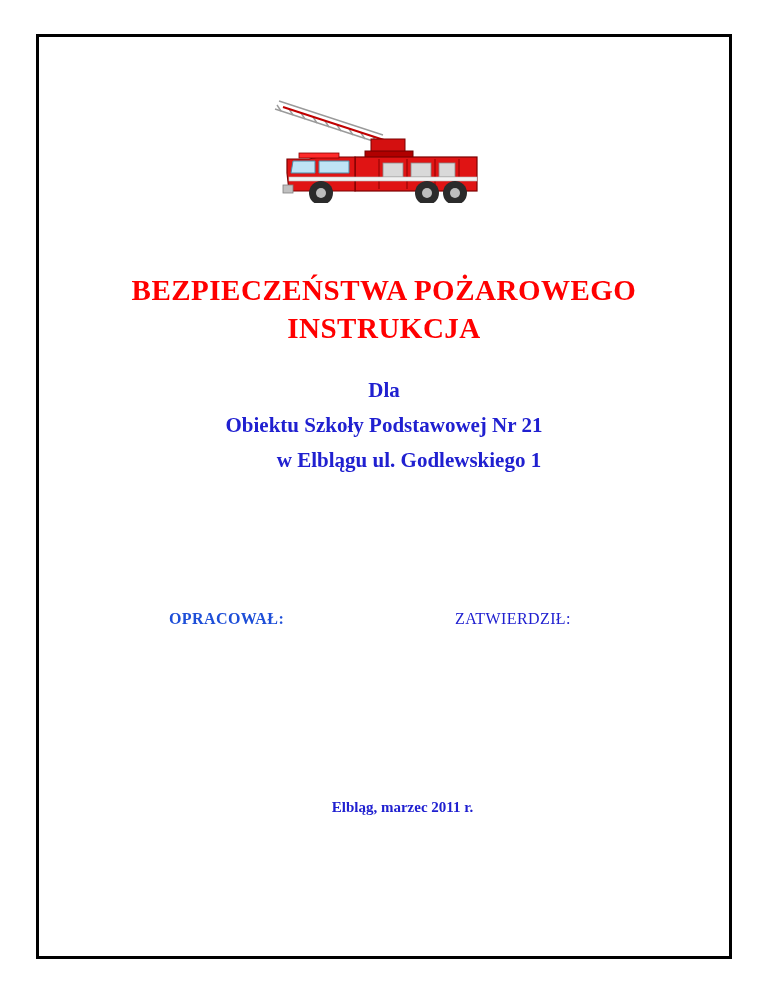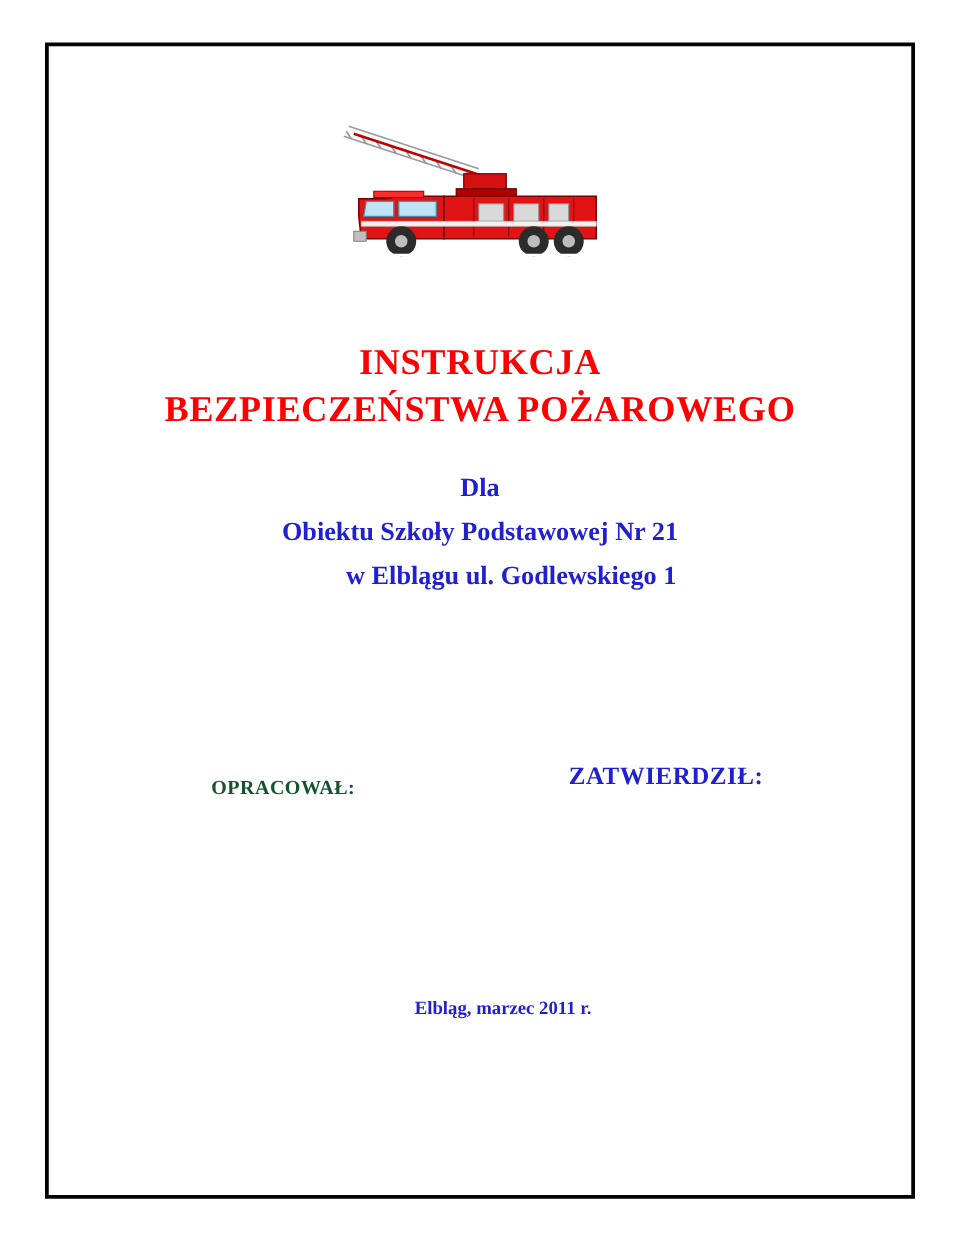--- a/index.html
+++ b/index.html
@@ -74,33 +74,33 @@
 
   
   .sign-row {
     margin-top: 132px;
     position: relative;
     height: 30px;
   }
   .sign-left {
     position: absolute;
     left: 130px;
-    top: 12px;
-    color: #14532d;
+    top: 0;
+    color: #1d4ed8;
     font-weight: bold;
     font-size: 16px;
     letter-spacing: 0.4px;
   }
   .sign-right {
     position: absolute;
     left: 416px;
     top: 0;
     color: #2020d0;
-    font-weight: bold;
-    font-size: 20px;
+    font-weight: normal;
+    font-size: 16px;
     letter-spacing: 0.4px;
   }
 
   
   .footer {
     position: absolute;
     left: 0;
     right: 0;
     top: 762px;
     text-align: center;
@@ -168,22 +168,22 @@
         <circle cx="168" cy="94" r="12" fill="#2b2b2b"></circle>
         <circle cx="168" cy="94" r="5" fill="#bdbdbd"></circle>
         <circle cx="196" cy="94" r="12" fill="#2b2b2b"></circle>
         <circle cx="196" cy="94" r="5" fill="#bdbdbd"></circle>
 
         <rect x="24" y="104" width="198" height="2" fill="#ffffff"></rect>
       </svg>
     </div>
 
     <div class="title-block">
+      <div class="title-line">BEZPIECZEŃSTWA POŻAROWEGO</div>
       <div class="title-line">INSTRUKCJA</div>
-      <div class="title-line">BEZPIECZEŃSTWA POŻAROWEGO</div>
     </div>
 
     <div class="subtitle-block">
       <div class="subtitle-line">Dla</div>
       <div class="subtitle-line">Obiektu Szkoły Podstawowej Nr 21</div>
       <div class="subtitle-line indent">w Elblągu ul. Godlewskiego 1</div>
     </div>
 
     <div class="sign-row">
       <div class="sign-left">OPRACOWAŁ:</div>

